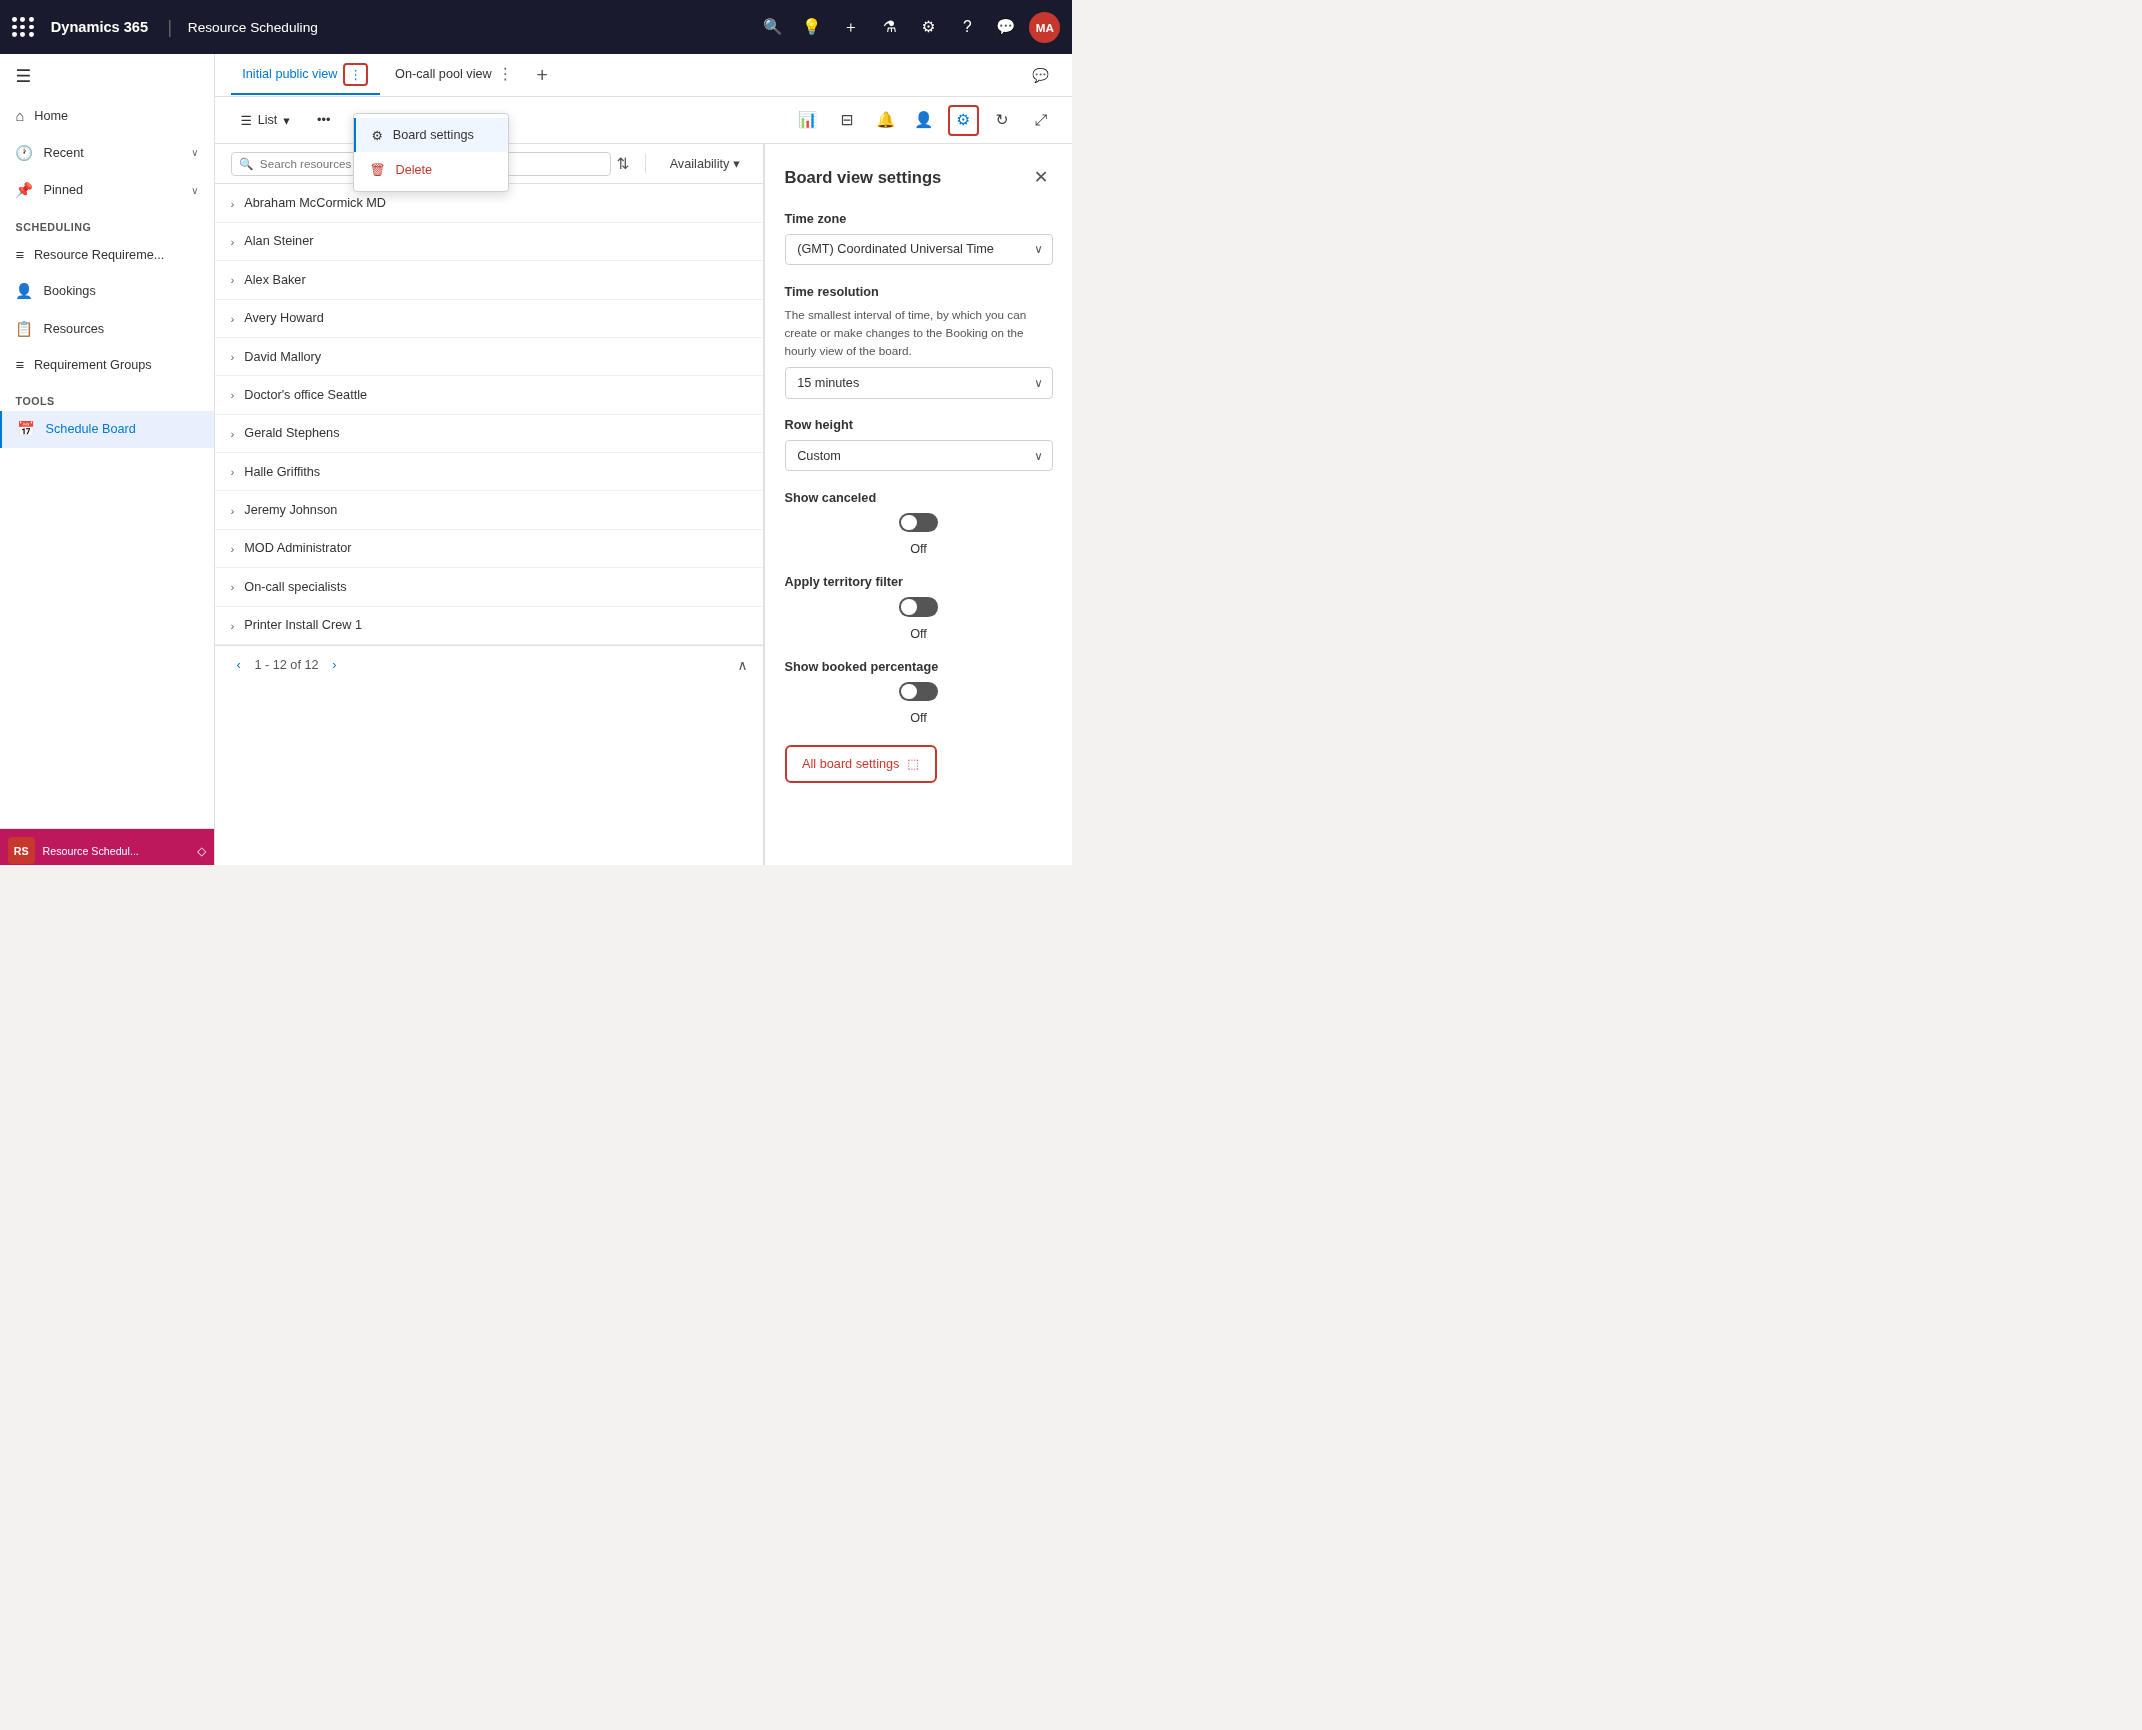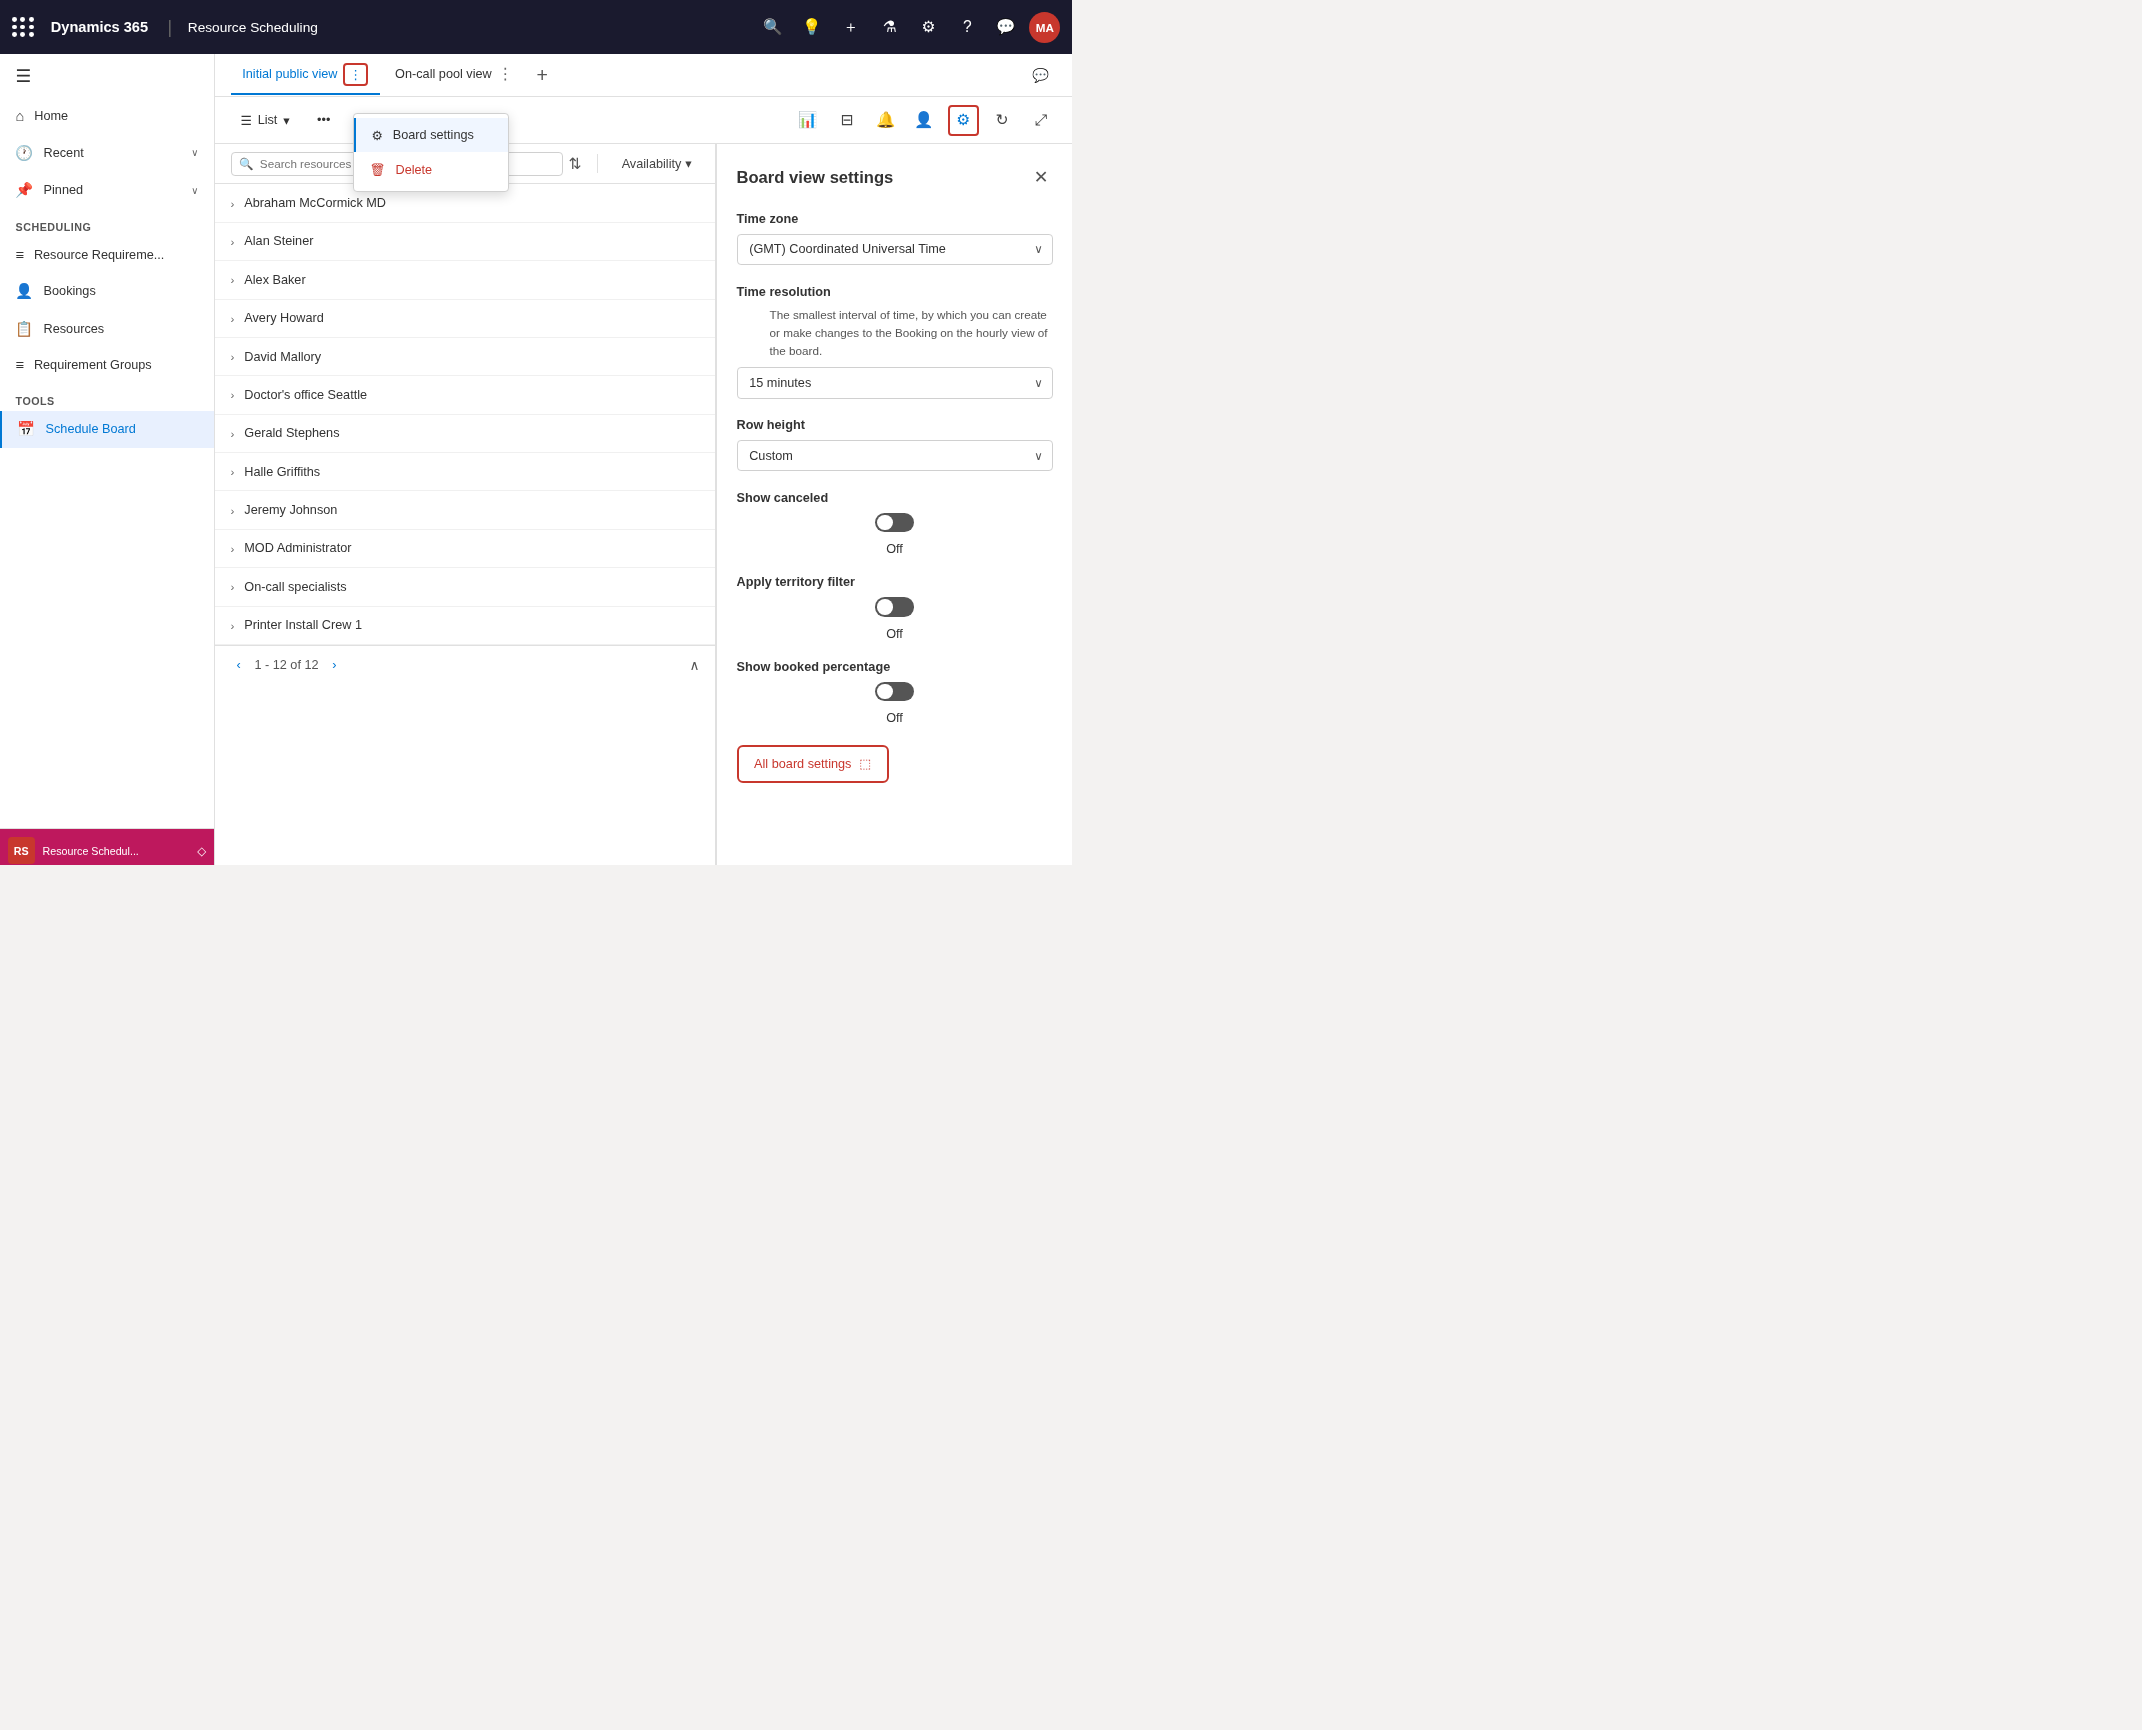--- a/index.html
+++ b/index.html
@@ -61,27 +61,27 @@
     
     .resource-list-area { flex: 1; background: white; overflow-y: auto; border-right: 1px solid #e0e0e0; }
     .resource-list-header { display: flex; align-items: center; padding: 7.8px 15.6px; border-bottom: 1px solid #e0e0e0; gap: 7.8px; font-size: 12.7px; color: #555; }
     .resource-list-header-sort { cursor: pointer; font-size: 15.6px; }
     .availability-btn { display: flex; align-items: flex-end; gap: 3.9px; padding: 3.9px 7.8px; border: none; background: none; cursor: pointer; font-size: 12.7px; color: #444; }
     .resource-row { display: flex; align-items: center; padding: 11.7px 15.6px; border-bottom: 1px solid #f0f0f0; cursor: pointer; gap: 9.8px; }
     .resource-chevron { font-size: 11.7px; color: #666; }
     .resource-name { font-size: 12.7px; color: #333; }
 
     
-    .settings-panel { width: 356px; background: white; border-left: 1px solid #e0e0e0; overflow-y: auto; padding: 19.5px; }
+    .settings-panel { width: 308px; background: white; border-left: 1px solid #e0e0e0; overflow-y: auto; padding: 19.5px; }
     .settings-panel-header { display: flex; align-items: center; justify-content: space-between; margin-bottom: 19.5px; }
     .settings-panel-title { font-size: 16.6px; font-weight: 600; color: #333; }
     .settings-close-btn { background: none; border: none; cursor: pointer; font-size: 17.6px; color: #555; padding: 3.9px; border-radius: 3.9px; }
     .settings-section { margin-bottom: 19.5px; }
     .settings-label { font-size: 12.7px; font-weight: 600; color: #333; margin-bottom: 7.8px; }
-    .settings-desc { font-size: 11.7px; color: #555; margin-bottom: 7.8px; line-height: 1.5; margin-left: 33px; }
+    .settings-desc { font-size: 11.7px; color: #555; margin-bottom: 7.8px; line-height: 1.5; }
     .settings-select-wrapper { position: relative; }
     .settings-select-wrapper select { width: 100%; padding: 7.8px 11.7px; border: 1px solid #d0d0d0; border-radius: 3.9px; font-size: 12.7px; color: #333; background: white; cursor: pointer; appearance: none; }
     .select-chevron { position: absolute; right: 9.8px; top: 50%; transform: translateY(-50%); font-size: 11.7px; color: #555; pointer-events: none; }
     .toggle-row { display: flex; align-items: center; gap: 9.8px; flex-direction: column; }
     .toggle { width: 39px; height: 19.5px; background: #555; border-radius: 9.8px; position: relative; cursor: pointer; }
     .toggle-knob { width: 15.6px; height: 15.6px; background: white; border-radius: 50%; position: absolute; top: 2px; left: 2px; transition: left 0.2s; }
     .toggle-label { font-size: 12.7px; color: #333; }
     .all-board-settings-btn { display: flex; align-items: center; gap: 7.8px; padding: 9.8px 15.6px; border: 2px solid #c8372d; border-radius: 6px; color: #c8372d; background: none; cursor: pointer; font-size: 12.7px; font-weight: 500; }
 
     

